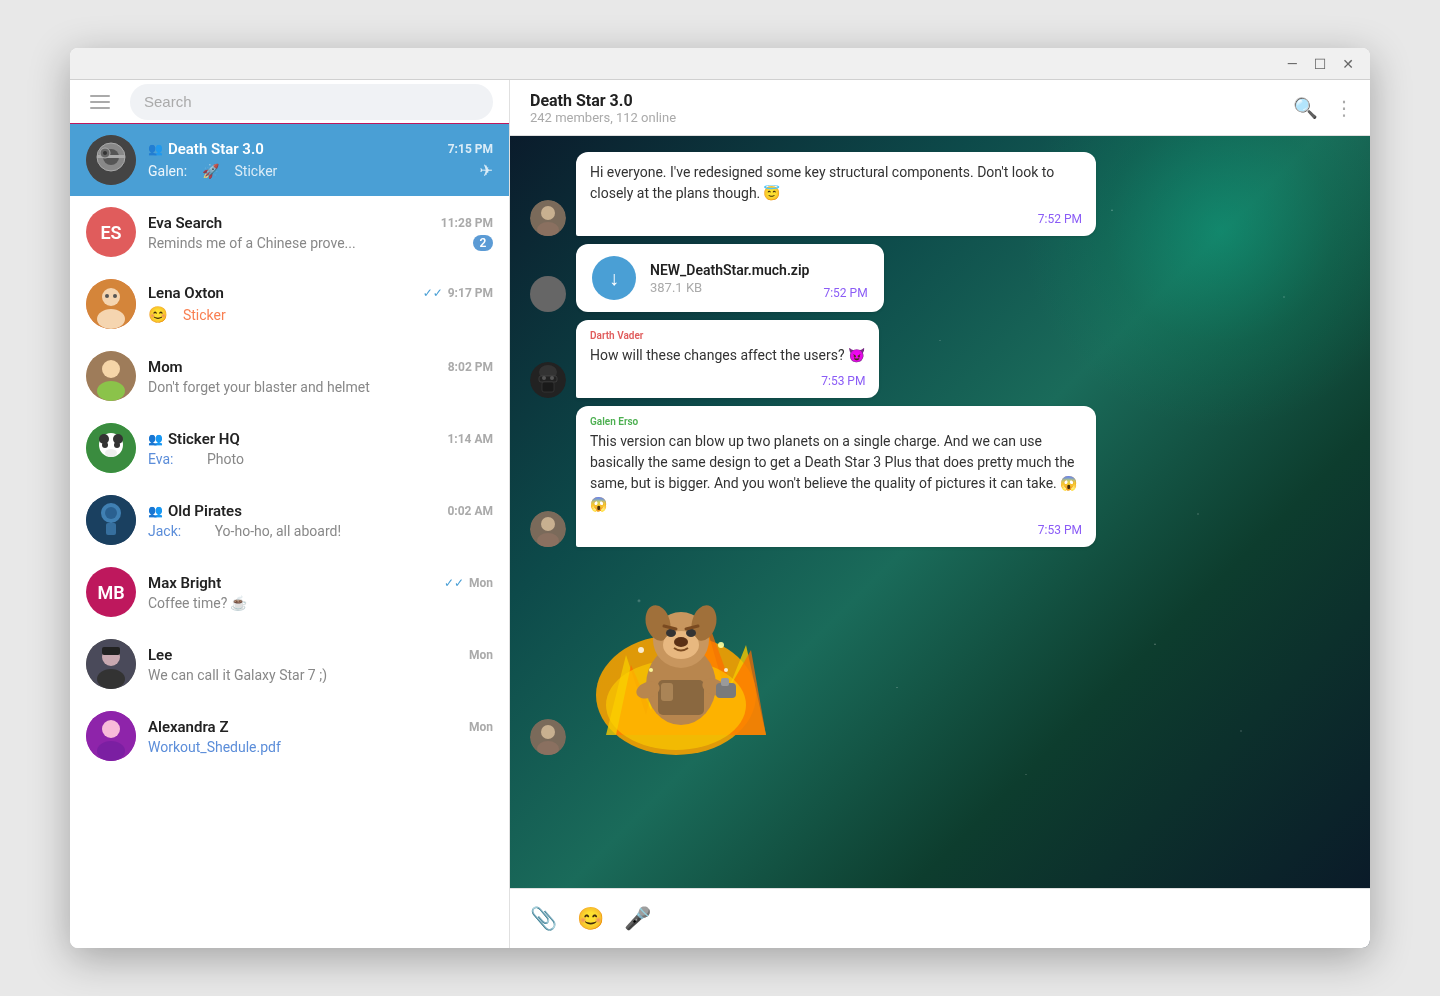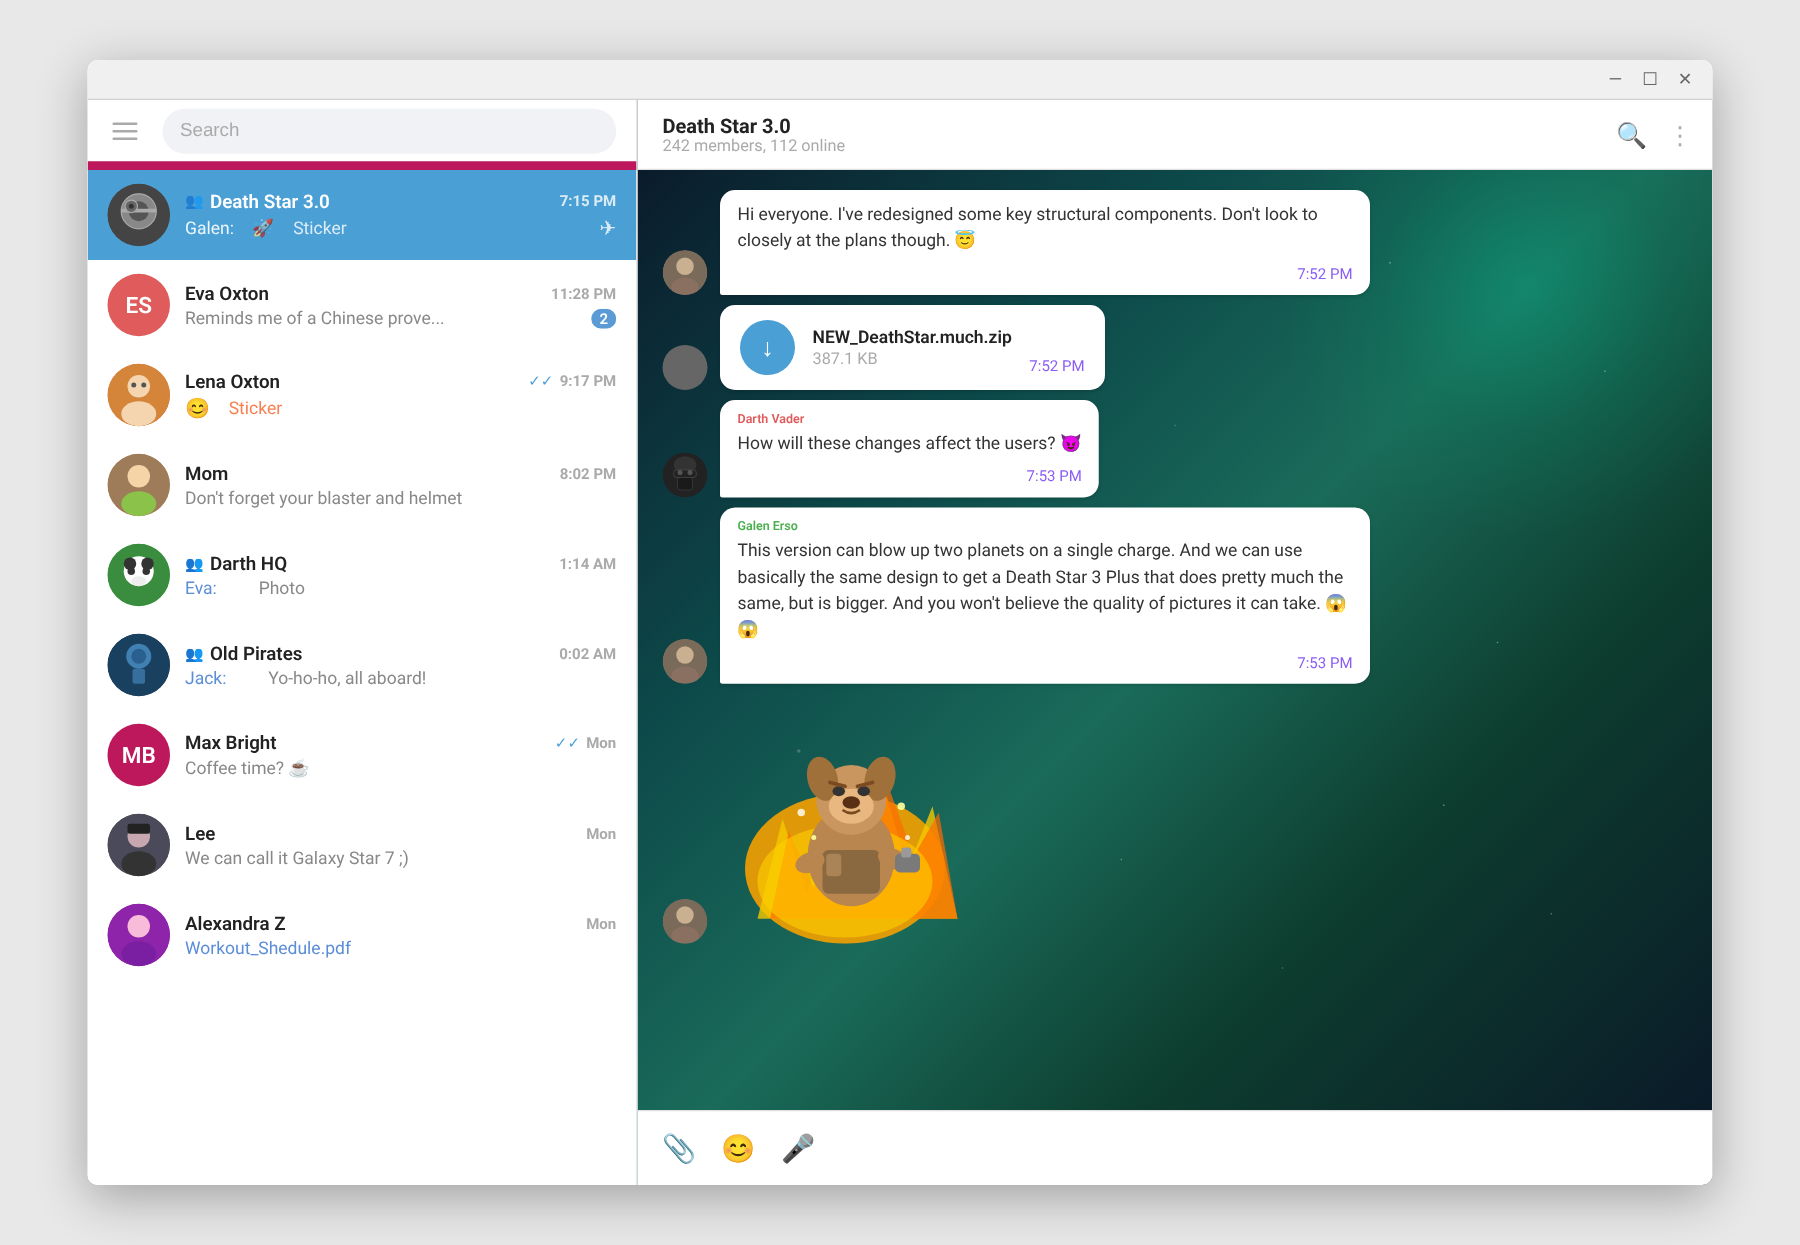--- a/index.html
+++ b/index.html
@@ -41,26 +41,26 @@
     .sidebar {
       width: 440px;
       display: flex;
       flex-direction: column;
       background: #fff;
       border-right: 1px solid #e0e0e0;
       flex-shrink: 0;
     }
     
     .sidebar-header {
-      height: 56px;
+      height: 44px;
       display: flex;
       align-items: center;
       padding: 0 16px;
       gap: 16px;
-      border-bottom: 7px solid #be185d;
+      border-bottom: 1px solid #be185d;
       flex-shrink: 0;
     }
     
     .hamburger-icon {
       font-size: 18px;
       color: #999;
       cursor: pointer;
       display: flex;
       flex-direction: column;
       gap: 4px;
@@ -457,21 +457,21 @@
           </div>
         </div>
 
         <div class="chat-item">
           <div class="avatar avatar-es">
             <span>ES</span>
           </div>
           <div class="chat-info">
             <div class="chat-name-row">
               <div class="chat-name">
-                <span>Eva Oxton</span>
+                <span>Eva Search</span>
               </div>
               <span class="chat-time">11:28 PM</span>
             </div>
             <div class="chat-preview">
               <span>Reminds me of a Chinese prove...</span>
               <span class="badge">2</span>
             </div>
           </div>
         </div>
 
@@ -532,21 +532,21 @@
               <circle cx="32" cy="16" r="5" fill="#333"></circle>
               <circle cx="19" cy="22" r="3" fill="#333"></circle>
               <circle cx="31" cy="22" r="3" fill="#333"></circle>
               <ellipse cx="25" cy="30" rx="6" ry="4" fill="#eee"></ellipse>
             </svg>
           </div>
           <div class="chat-info">
             <div class="chat-name-row">
               <div class="chat-name">
                 <span class="group-icon">👥</span>
-                <span>Darth HQ</span>
+                <span>Sticker HQ</span>
               </div>
               <span class="chat-time">1:14 AM</span>
             </div>
             <div class="chat-preview">
               <span class="preview-sender">Eva:</span>
               &nbsp;<span>Photo</span>
             </div>
           </div>
         </div>
 

